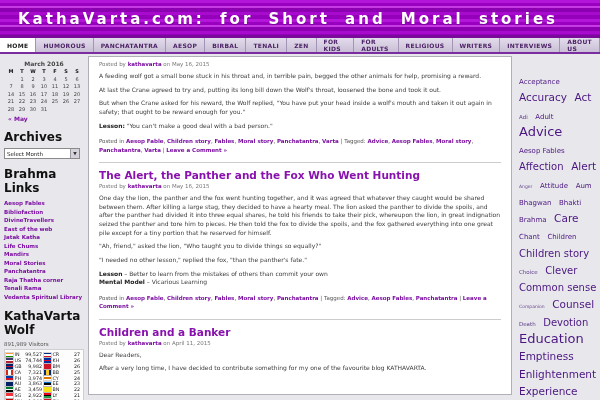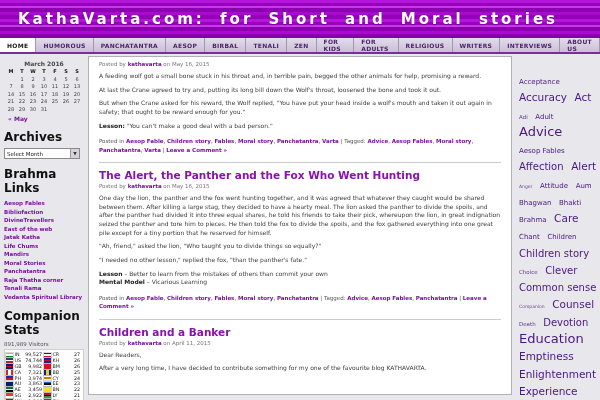--- a/index.html
+++ b/index.html
@@ -186,21 +186,21 @@
           <a>Raja Thatha corner</a>
         </li>
         <li>
           <a>Tenali Rama</a>
         </li>
         <li>
           <a>Vedanta Spiritual Library</a>
         </li>
       </ul>
 
-    <h3 class="sb-h">Companion Stats</h3>
+    <h3 class="sb-h">KathaVarta Wolf</h3>
     <div class="visitors">891,989 Visitors</div>
     <div class="stats" id="stats-table">
         <div class="srow">
           <span class="sent">
             <span class="flag" style="background: linear-gradient(rgb(255, 153, 51) 0px, rgb(255, 153, 51) 33%, rgb(255, 255, 255) 33%, rgb(255, 255, 255) 67%, rgb(18, 136, 7) 67%, rgb(18, 136, 7) 100%);"></span>
             <span class="scode">IN</span>
             <span class="scnt">99,527</span>
           </span>
           <span class="sent">
             <span class="flag" style="background: linear-gradient(rgb(0, 43, 127) 0px, rgb(0, 43, 127) 33%, rgb(255, 255, 255) 33%, rgb(255, 255, 255) 67%, rgb(206, 17, 38) 67%, rgb(206, 17, 38) 100%);"></span>

